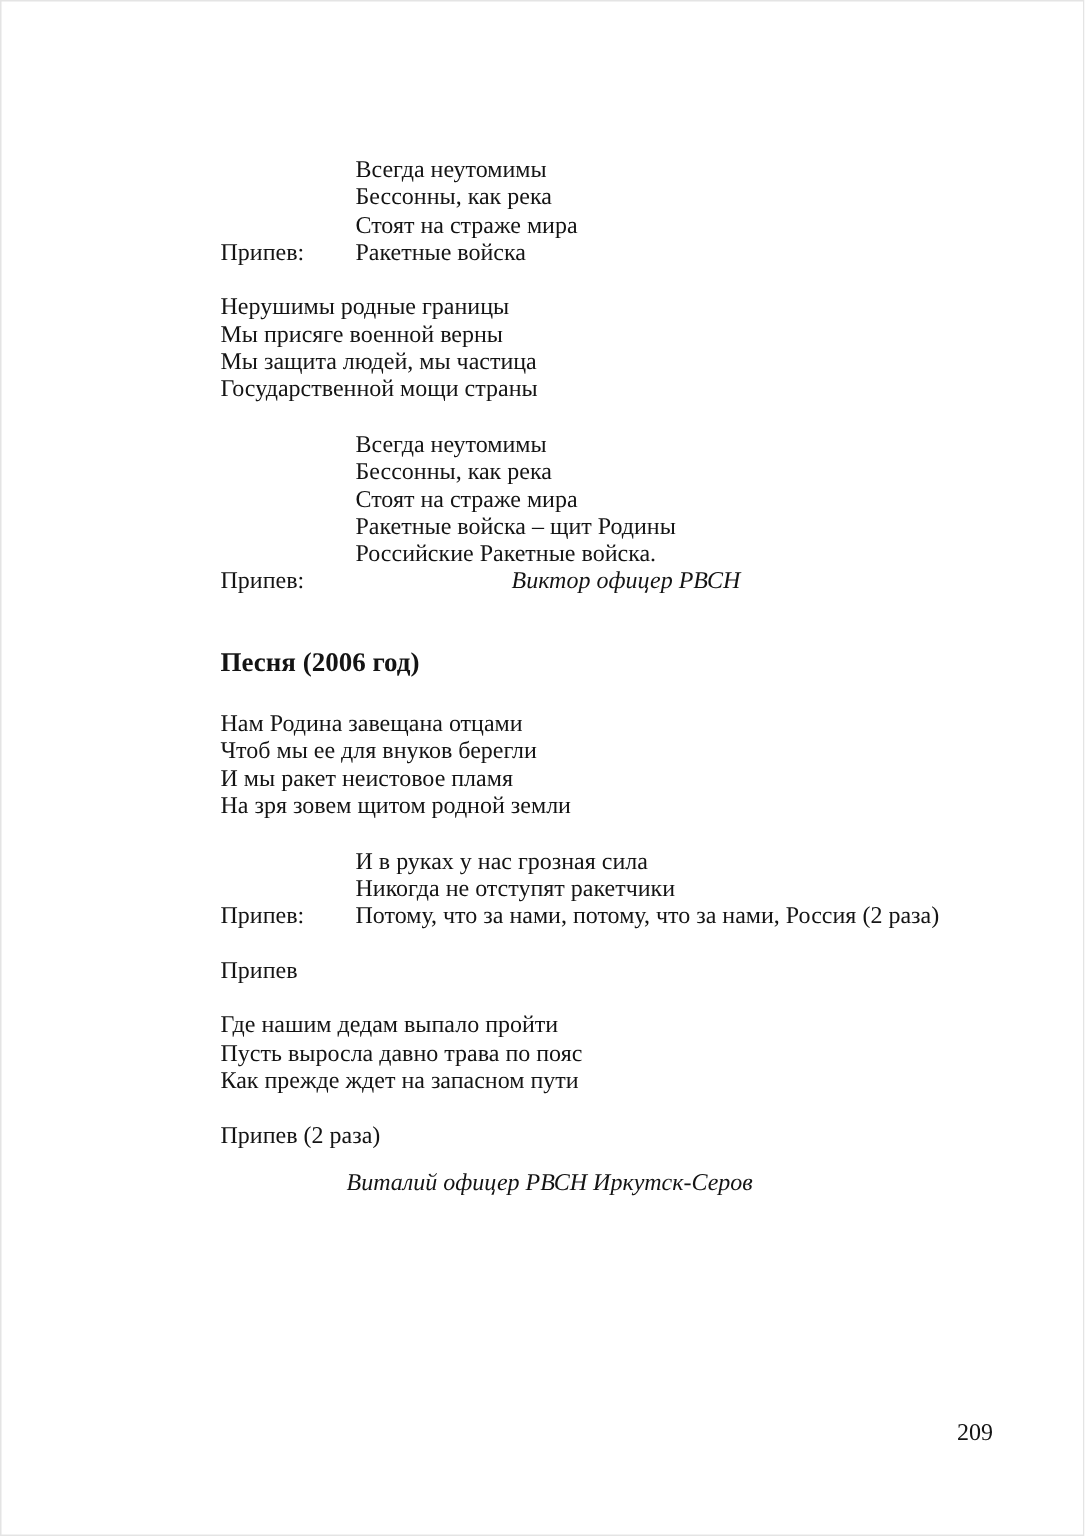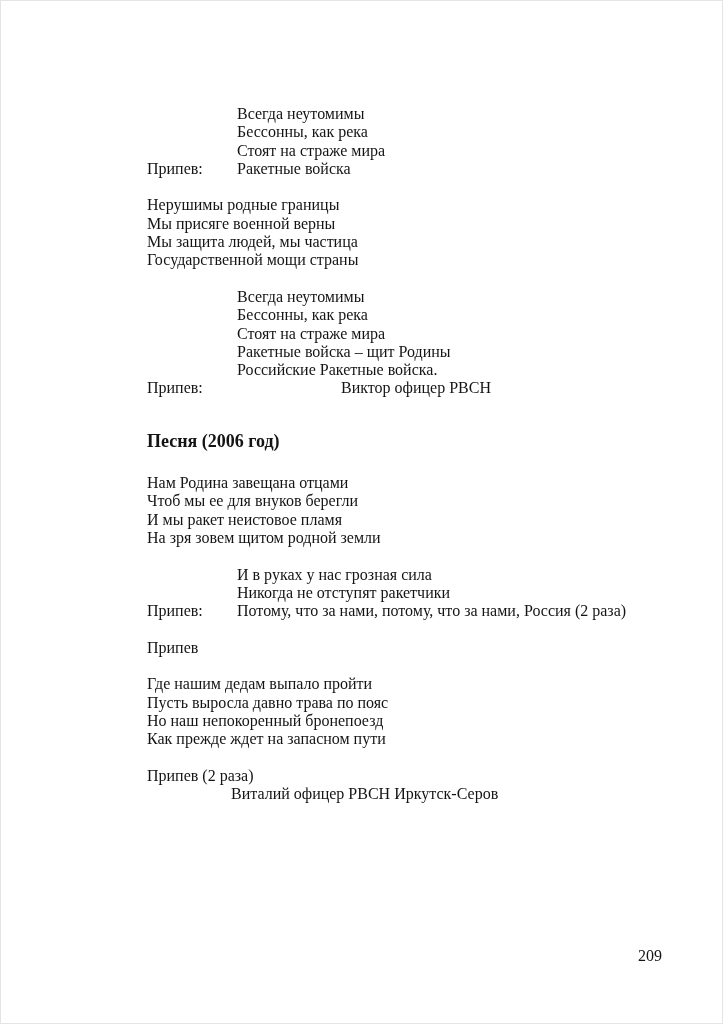--- a/index.html
+++ b/index.html
@@ -29,31 +29,31 @@
     flex-direction: column;
     align-items: flex-start;
   }
   .block { margin-bottom: 18.3px; align-items: flex-end; }
   .refrain { display: flex; }
   .refrain-label {
     width: 90px;
     min-width: 90px;
   }
   .line { white-space: nowrap; }
-  .attribution { white-space: nowrap; }
+  .attribution { font-style: italic; white-space: nowrap; }
   .attr-1 { padding-left: 104px; }  
   .attr-2 { padding-left: 84px; margin-bottom: 0; }  
   .heading {
     font-size: 18px;
     font-weight: bold;
     line-height: 26px;
     margin: 12px 0 20px 0;
     white-space: nowrap;
   }
-  .tight { margin-bottom: 0; }
+  .tight { margin-bottom: 13px; }
   .page-number {
     position: absolute;
     top: 946px;
     right: 60px;
     font-size: 16px;
   }
 </style>
 </head>
 <body>
 
@@ -110,21 +110,20 @@
     </div>
 
 
     <div class="block">
       <div class="line">Припев</div>
     </div>
 
     <div class="block">
         <div class="line">Где нашим дедам выпало пройти</div>
         <div class="line">Пусть выросла давно трава по пояс</div>
-        <div class="line">Но наш непокоренный бронепоезд</div>
         <div class="line">Как прежде ждет на запасном пути</div>
       </div>
 
     <div class="block tight">
       <div class="line">Припев (2 раза)</div>
     </div>
 
     <div class="attribution attr-2">Виталий офицер РВСН Иркутск-Серов</div>
 
   </div>

